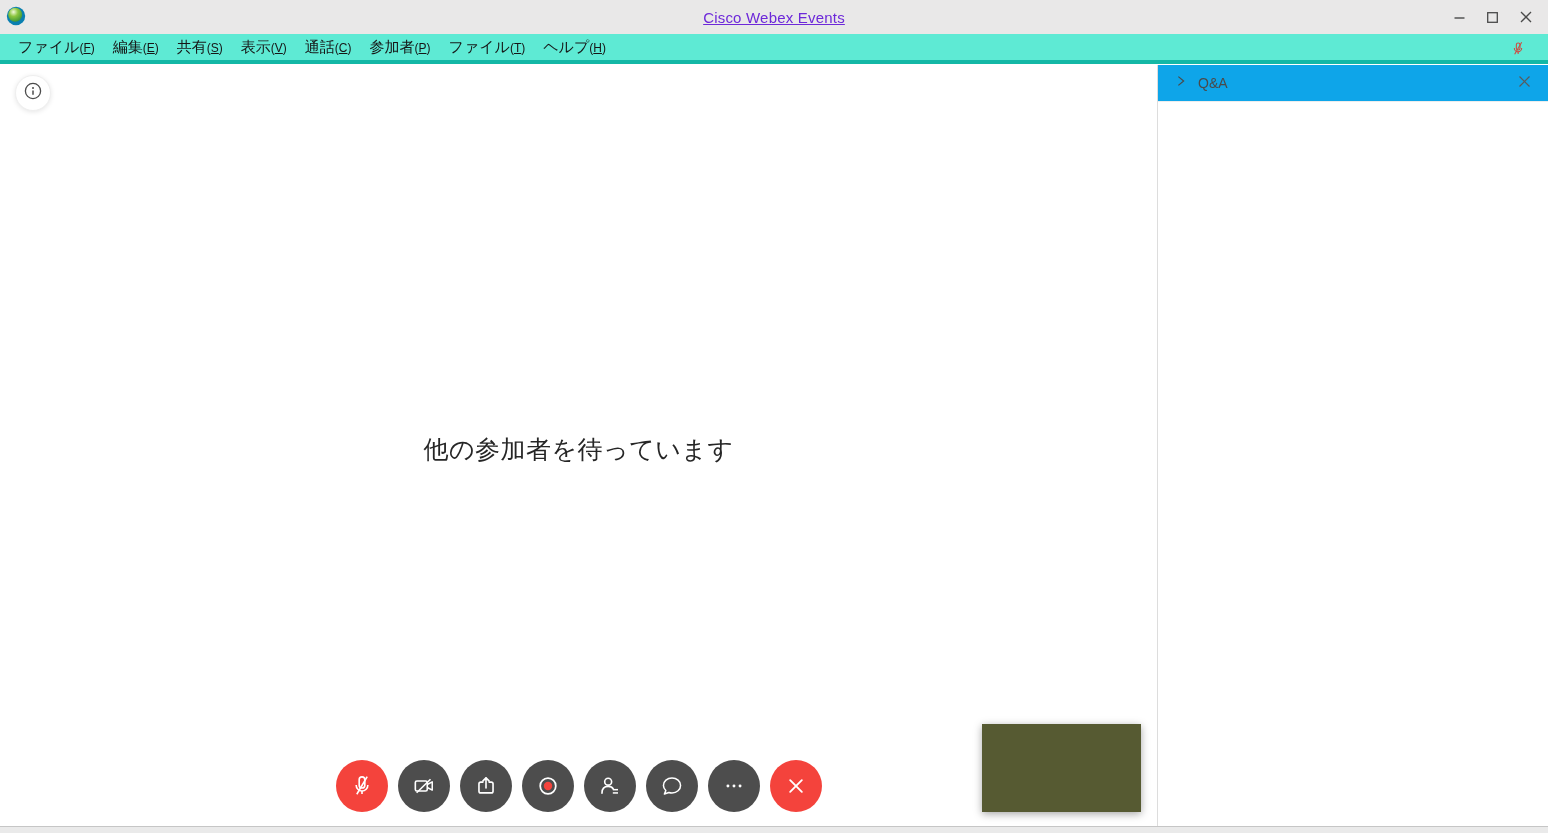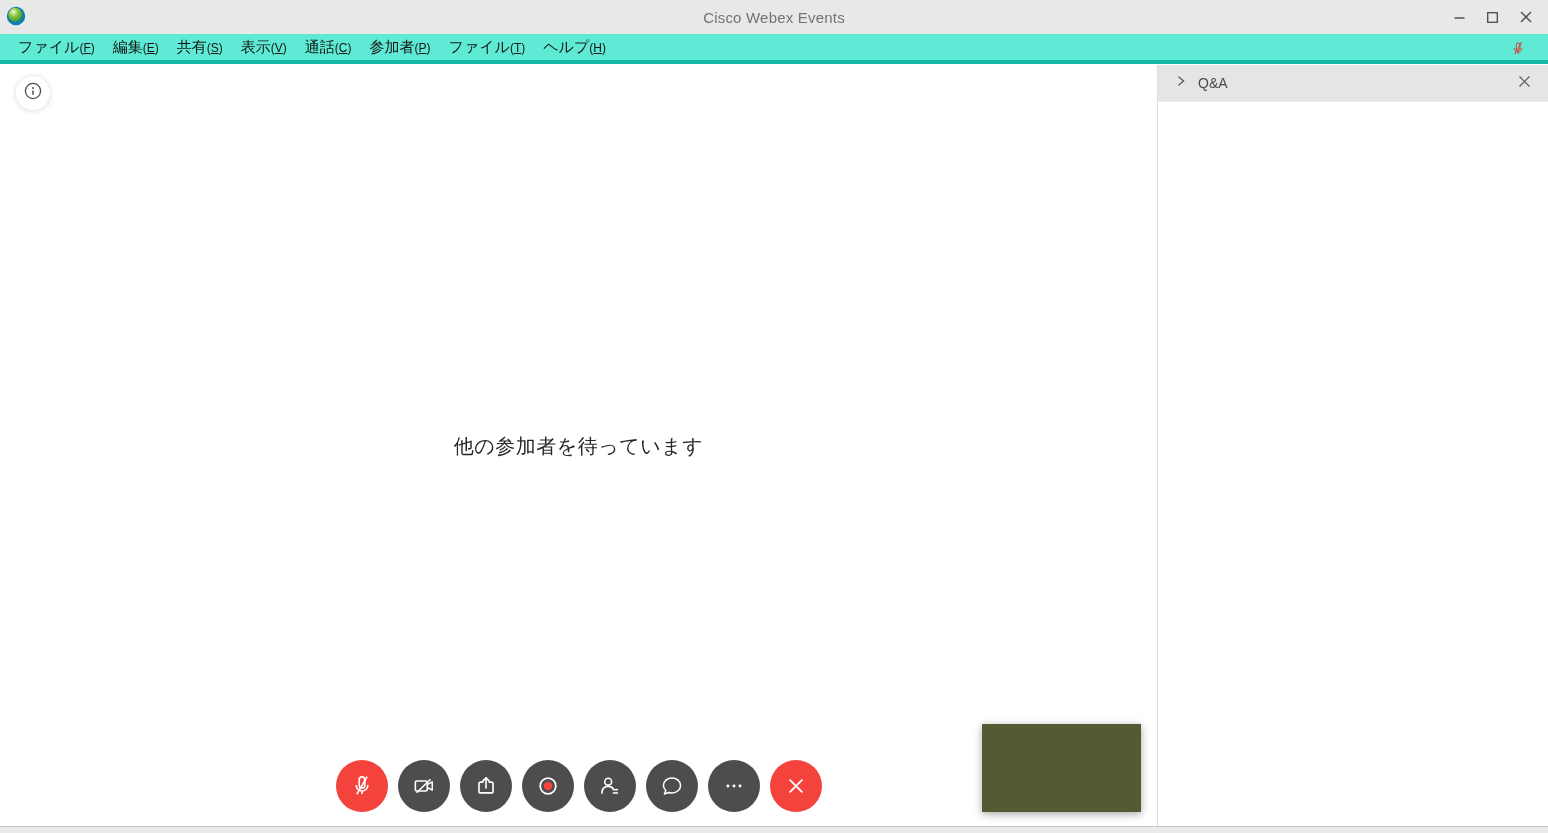--- a/index.html
+++ b/index.html
@@ -15,21 +15,21 @@
   
   .titlebar {
     position: absolute; top: 0; left: 0; width: 1548px; height: 34px;
     background: #e9e8e8;
     display: flex; align-items: center;
   }
   .app-logo { position: absolute; left: 6px; top: 6px; width: 20px; height: 20px; }
   .window-title {
     position: absolute; left: 0; right: 0; top: 0; height: 34px;
     display: flex; align-items: center; justify-content: center;
-    font-size: 15px; color: #737373; letter-spacing: 0.2px;
+    font-size: 15px; color: #6d28d9; letter-spacing: 0.2px; text-decoration: underline;
   }
   .win-controls {
     position: absolute; right: 6px; top: 0; height: 34px;
     display: flex; align-items: stretch; z-index: 5;
   }
   .win-btn {
     width: 33px; height: 34px;
     display: flex; align-items: center; justify-content: center;
     cursor: default;
   }
@@ -66,21 +66,21 @@
     position: absolute; left: 15px; top: 10px;
     width: 36px; height: 36px; border-radius: 50%;
     background: #ffffff; border: 1px solid #efefef;
     box-shadow: 0 1px 5px rgba(0,0,0,0.10);
     display: flex; align-items: center; justify-content: center;
     cursor: pointer;
   }
   .waiting-text {
     position: absolute; top: 368px; left: 0; width: 100%;
     text-align: center;
-    font-size: 20px; color: #262626; letter-spacing: 0.5px;
+    font-size: 25px; color: #262626; letter-spacing: 0.5px;
   }
 
   
   .toolbar {
     position: absolute; top: 695px; left: 50%;
     transform: translateX(-50%);
     display: flex; gap: 10px;
   }
   .ctl-btn {
     width: 52px; height: 52px; border-radius: 50%;
@@ -100,21 +100,21 @@
     box-shadow: 0 2px 8px rgba(0,0,0,0.35);
   }
 
   
   .qa-panel {
     position: absolute; left: 1158px; top: 65px; width: 390px; height: 761px;
     background: #ffffff;
     display: flex; flex-direction: column;
   }
   .qa-header {
-    height: 37px; background: #e5e5e5;
+    height: 37px; background: #0ea5e9;
     border-bottom: 1px solid #ededed;
     display: flex; align-items: center;
     padding: 0 14px;
   }
   .qa-collapse {
     width: 18px; height: 18px;
     display: flex; align-items: center; justify-content: center;
     margin-right: 8px; cursor: pointer;
   }
   .qa-title { font-size: 14px; color: #4a4a4a; }

